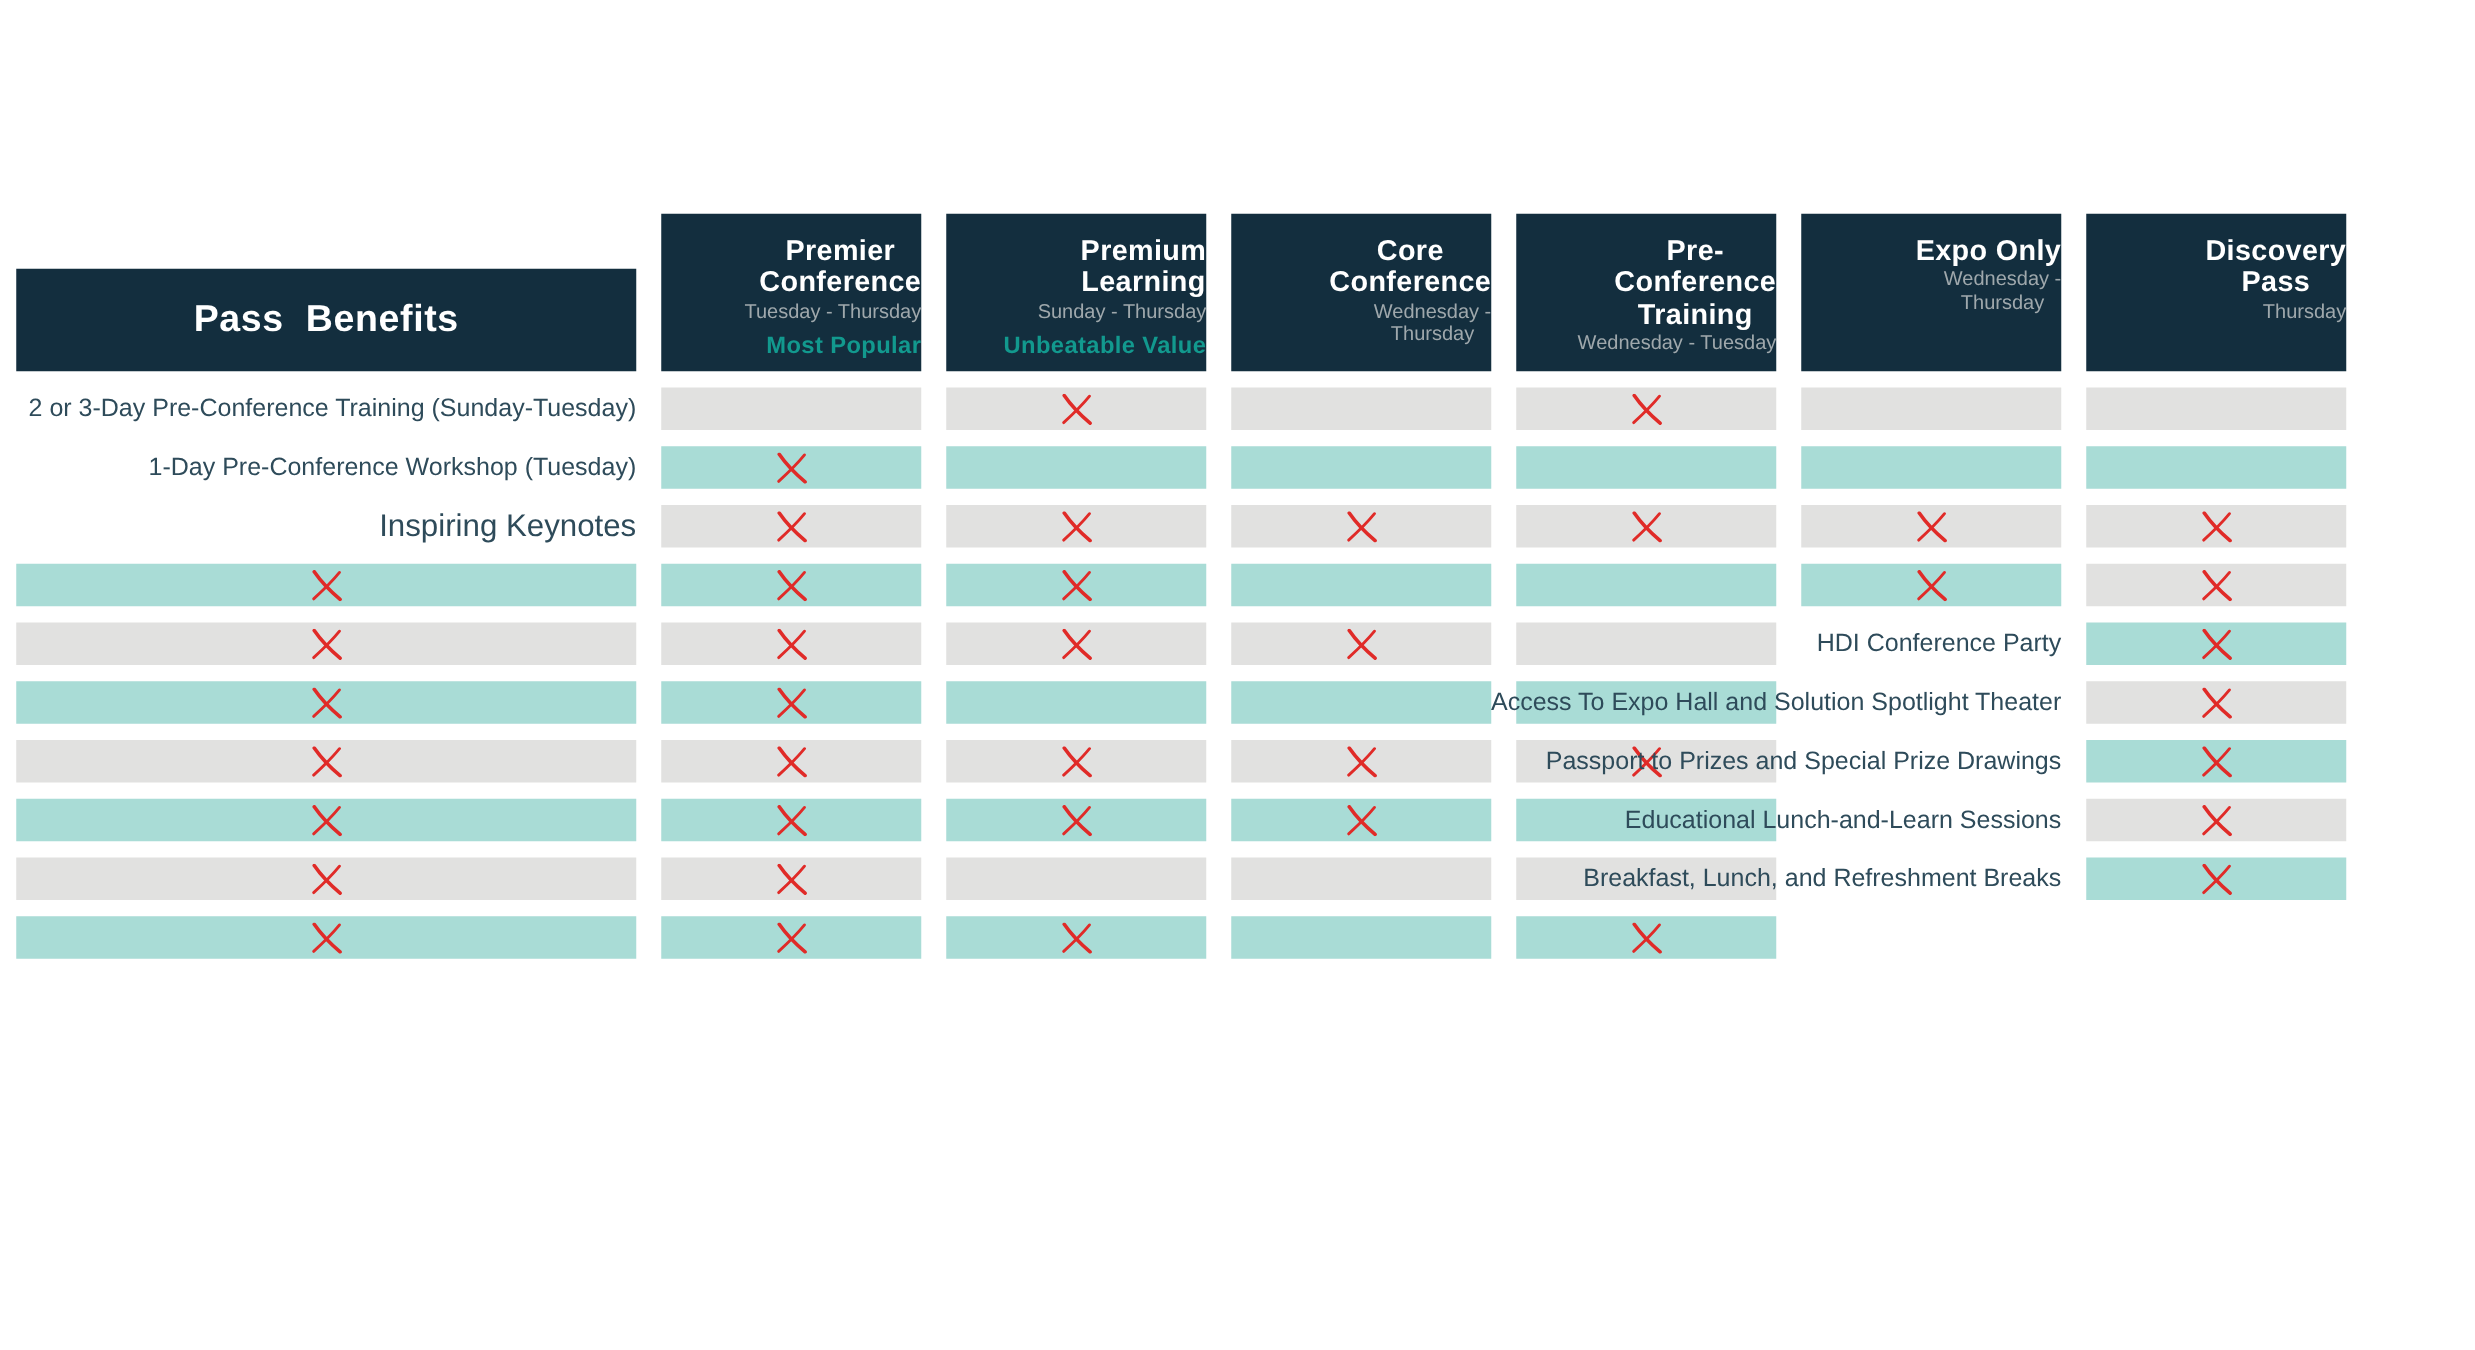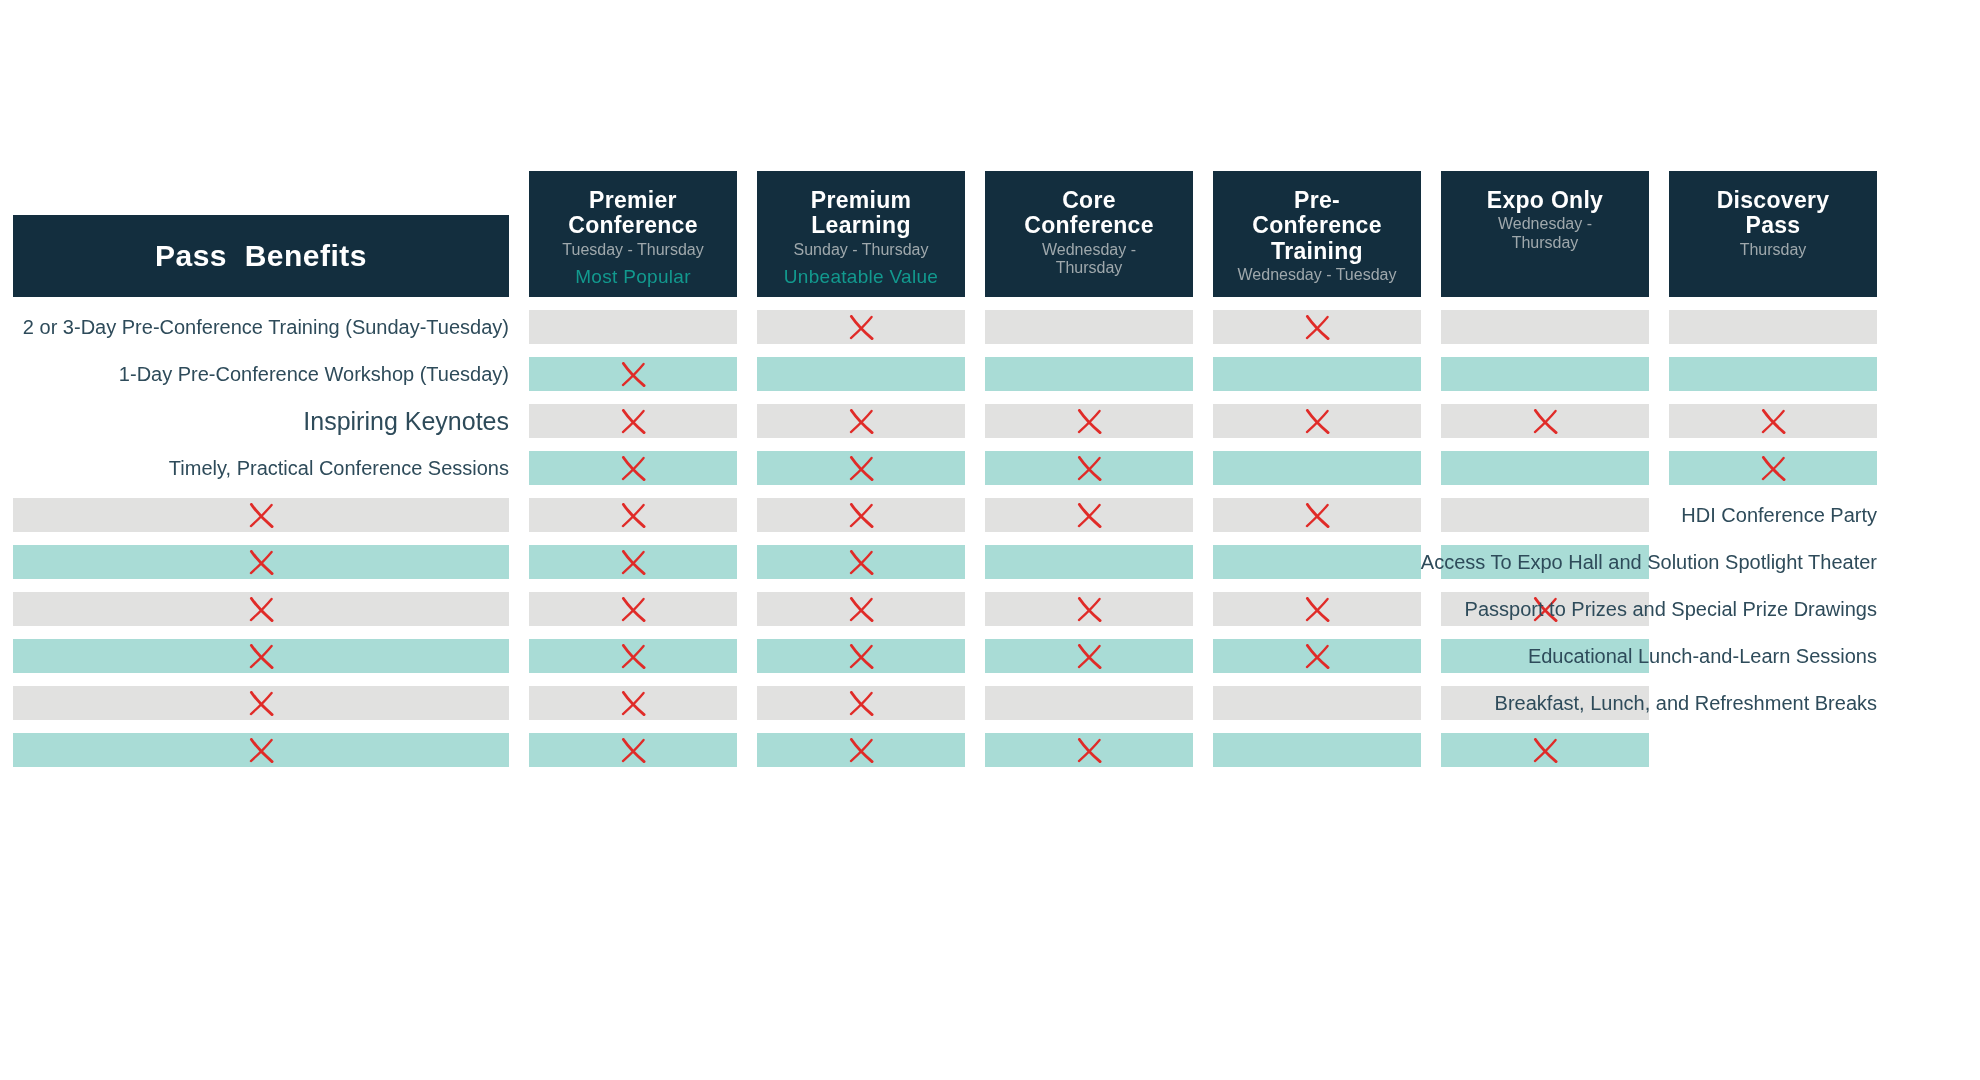--- a/index.html
+++ b/index.html
@@ -23,42 +23,42 @@
     background: var(--header-bg);
     color: var(--header-title);
     display: flex; align-items: center; justify-content: center;
     font-size: 30px; font-weight: bold;
     white-space: pre;
     letter-spacing: 0.5px;
     margin-top: 44px;
   }
   .col-hdr {
     background: var(--header-bg);
-    display: flex; flex-direction: column; align-items: center;
+    display: flex; flex-direction: column; align-items: flex-end;
     padding-top: 17px;
     box-sizing: border-box;
     text-align: center;
   }
   .col-title {
     color: var(--header-title);
     font-size: 23px; font-weight: bold;
     line-height: 1.1;
     white-space: pre-line;
     letter-spacing: 0.3px;
   }
   .col-dates {
     color: var(--header-dates);
     font-size: 16px;
     line-height: 1.15;
     margin-top: 2px;
     white-space: pre-line;
   }
   .col-badge {
     color: var(--badge-text);
-    font-size: 19px; font-weight: normal;
+    font-size: 19px; font-weight: bold;
     margin-top: 7px;
     letter-spacing: 0.3px;
   }
   .row-label {
     display: flex; align-items: center; justify-content: flex-end;
     color: var(--label-text);
     font-size: 20px;
     white-space: nowrap;
   }
   .row-label.emphasis { font-size: 25px; }
@@ -168,21 +168,20 @@
         <path d="M3.5,1.5 C9,9.5 18.5,19 25,24.5" stroke="#E02B28" stroke-width="3" stroke-linecap="round" fill="none"></path>
         <path d="M24.5,2 C18,10 8.5,19 3,24" stroke="#E02B28" stroke-width="2.4" stroke-linecap="round" fill="none"></path>
       </svg>
     </div>
     <div class="cell gray">
       <svg viewBox="0 0 28 26" class="x-wrap">
         <path d="M3.5,1.5 C9,9.5 18.5,19 25,24.5" stroke="#E02B28" stroke-width="3" stroke-linecap="round" fill="none"></path>
         <path d="M24.5,2 C18,10 8.5,19 3,24" stroke="#E02B28" stroke-width="2.4" stroke-linecap="round" fill="none"></path>
       </svg>
     </div>
-    <div class="row-label">Timely, Practical Conference Sessions</div>
     <div class="cell teal">
       <svg viewBox="0 0 28 26" class="x-wrap">
         <path d="M3.5,1.5 C9,9.5 18.5,19 25,24.5" stroke="#E02B28" stroke-width="3" stroke-linecap="round" fill="none"></path>
         <path d="M24.5,2 C18,10 8.5,19 3,24" stroke="#E02B28" stroke-width="2.4" stroke-linecap="round" fill="none"></path>
       </svg>
     </div>
     <div class="cell teal">
       <svg viewBox="0 0 28 26" class="x-wrap">
         <path d="M3.5,1.5 C9,9.5 18.5,19 25,24.5" stroke="#E02B28" stroke-width="3" stroke-linecap="round" fill="none"></path>
         <path d="M24.5,2 C18,10 8.5,19 3,24" stroke="#E02B28" stroke-width="2.4" stroke-linecap="round" fill="none"></path>

